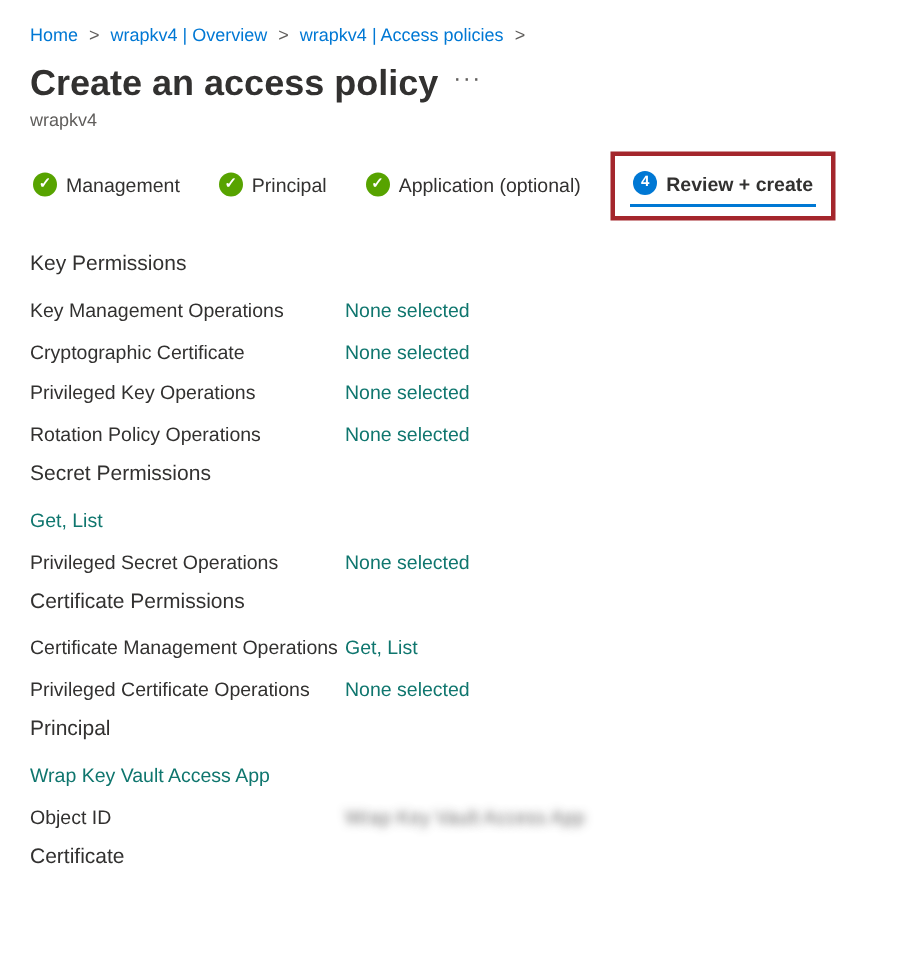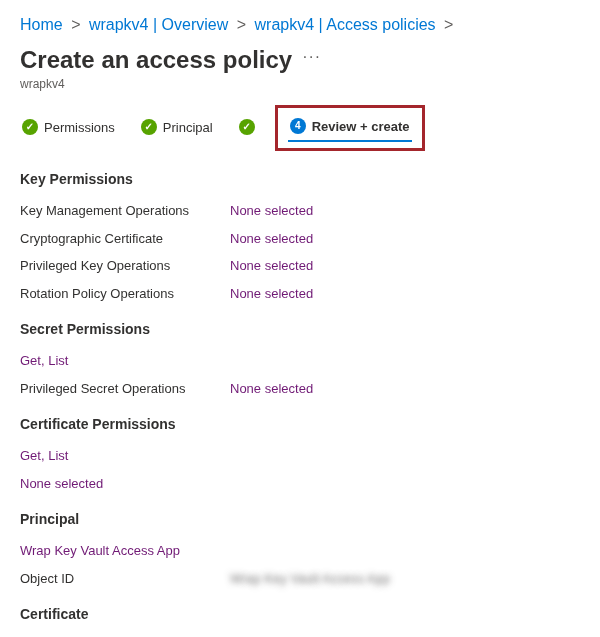--- a/index.html
+++ b/index.html
@@ -5,21 +5,21 @@
   * { box-sizing: border-box; margin: 0; padding: 0; }
   body {
     font-family: "Segoe UI", -apple-system, BlinkMacSystemFont, sans-serif;
     font-size: 13px;
     color: #323130;
     background: #ffffff;
     width: 600px;
     padding: 16px 20px 10px 20px;
   }
   .breadcrumb {
-    font-size: 16px;
+    font-size: 12px;
     color: #0078d4;
     margin-bottom: 8px;
   }
   .breadcrumb a { color: #0078d4; text-decoration: none; cursor: pointer; }
   .breadcrumb .sep { color: #605e5c; margin: 0 4px; }
   .title-row { display: flex; align-items: flex-start; gap: 10px; }
   h1.title {
     font-size: 24px;
     font-weight: 600;
     color: #323130;
@@ -61,42 +61,42 @@
     height: 2px; background: #0078d4;
   }
   .highlight-tab {
     border: 3px solid #a4262c;
     padding: 6px 10px 8px 10px;
     margin: -8px -4px -8px -4px;
   }
 
   .section-title {
     font-size: 14px;
-    font-weight: 700;
+    font-weight: 400;
     color: #323130;
-    margin-top: 14px;
+    margin-top: 4px;
     margin-bottom: 10px;
   }
   .kv-row {
     display: flex;
     font-size: 13px;
     color: #323130;
     padding: 4px 0;
     line-height: 1.5;
     text-align: right;
   }
   .kv-label {
     width: 210px;
     flex-shrink: 0;
     color: #323130;
     display: flex;
     align-items: center;
     gap: 4px;
   }
-  .kv-value { color: #701a75; }
+  .kv-value { color: #0f766e; }
   .blurred {
     color: transparent;
     text-shadow: 0 0 6px rgba(50,49,48,0.7);
     user-select: none;
   }
 </style>
 </head>
 <body>
 
 <nav class="breadcrumb">
@@ -110,28 +110,29 @@
 
 <div class="title-row">
   <h1 class="title">Create an access policy</h1>
   <span class="title-more">···</span>
 </div>
 <div class="subtitle">wrapkv4</div>
 
 <div class="tabs">
   <div class="tab">
     <span class="circle done">✓</span>
-    <span>Permissions</span>
+    <span>Management</span>
   </div>
   <div class="tab">
     <span class="circle done">✓</span>
     <span>Principal</span>
   </div>
   <div class="tab">
     <span class="circle done">✓</span>
+    <span>Application (optional)</span>
   </div>
   <div class="highlight-tab">
     <div class="tab active">
       <span class="circle active">4</span>
       <span>Review + create</span>
     </div>
   </div>
 </div>
 
 <div class="section-title">Key Permissions</div>
@@ -156,23 +157,25 @@
 <div class="kv-row">
   <div class="kv-value">Get, List</div>
 </div>
 <div class="kv-row">
   <div class="kv-label">Privileged Secret Operations</div>
   <div class="kv-value">None selected</div>
 </div>
 
 <div class="section-title">Certificate Permissions</div>
 <div class="kv-row">
+  <div class="kv-label">Certificate Management Operations</div>
   <div class="kv-value">Get, List</div>
 </div>
 <div class="kv-row">
+  <div class="kv-label">Privileged Certificate Operations</div>
   <div class="kv-value">None selected</div>
 </div>
 
 <div class="section-title">Principal</div>
 <div class="kv-row">
   <div class="kv-value">Wrap Key Vault Access App</div>
 </div>
 <div class="kv-row">
   <div class="kv-label">Object ID</div>
   <div class="kv-value blurred">Wrap Key Vault Access App</div>

